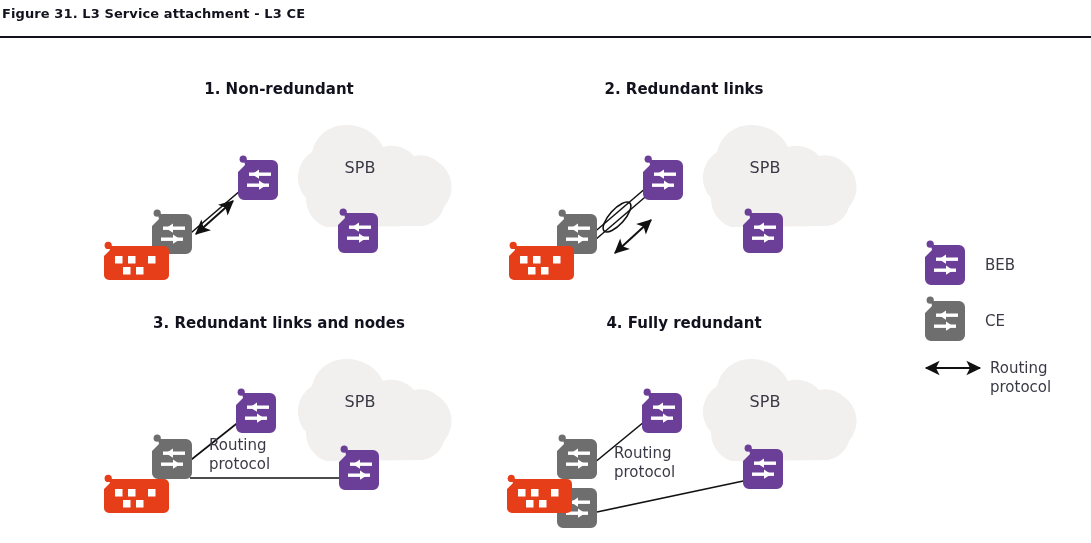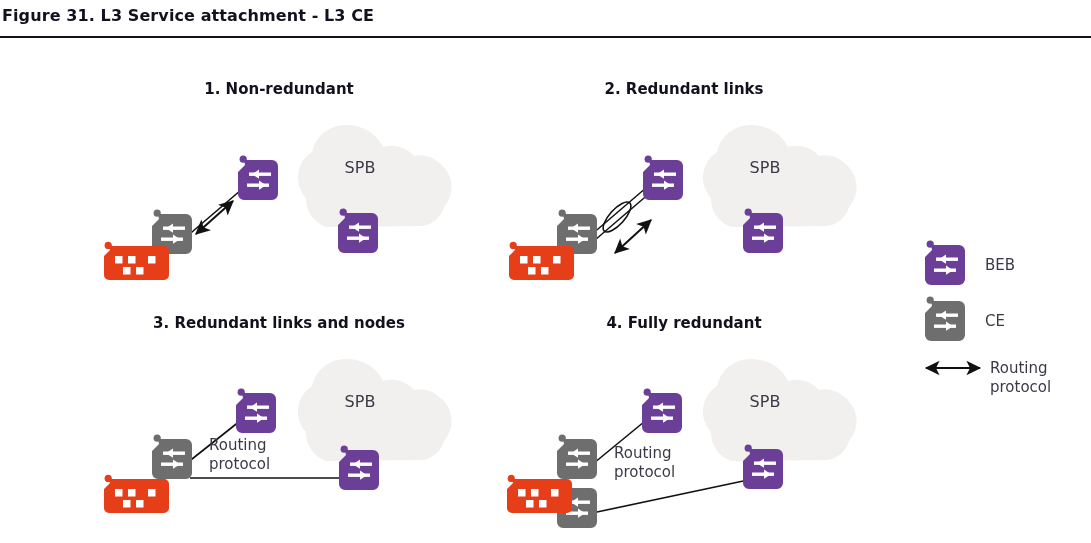--- a/index.html
+++ b/index.html
@@ -1,18 +1,18 @@
 <!DOCTYPE html>
 <html><head>
 <meta charset="utf-8">
 <style>
   html,body{margin:0;padding:0;background:#ffffff;}
   body{width:1091px;height:543px;font-family:"DejaVu Sans","Liberation Sans",sans-serif;color:#1a1a28;overflow:hidden;}
   .page{position:relative;width:1091px;height:543px;}
-  .fig-title{position:absolute;left:2px;top:6px;font-size:16px;font-weight:bold;color:#12121e;letter-spacing:.1px;white-space:nowrap;}
+  .fig-title{position:absolute;left:2px;top:6px;font-size:13px;font-weight:bold;color:#12121e;letter-spacing:.1px;white-space:nowrap;}
   .fig-rule{position:absolute;left:0;top:36px;width:1091px;height:2px;background:#12121e;}
   .canvas{position:absolute;left:0;top:38px;width:1091px;height:493px;}
   svg{display:block;}
   .ptitle{font-family:"DejaVu Sans","Liberation Sans",sans-serif;font-size:15px;font-weight:bold;fill:#12121e;}
   .cloudlabel{font-family:"DejaVu Sans","Liberation Sans",sans-serif;font-size:16px;fill:#3a3a46;}
   .rplabel{font-family:"DejaVu Sans","Liberation Sans",sans-serif;font-size:15px;fill:#3a3a46;}
   .legtext{font-family:"DejaVu Sans","Liberation Sans",sans-serif;font-size:15px;fill:#3a3a46;}
 </style>
 </head>
 <body>

